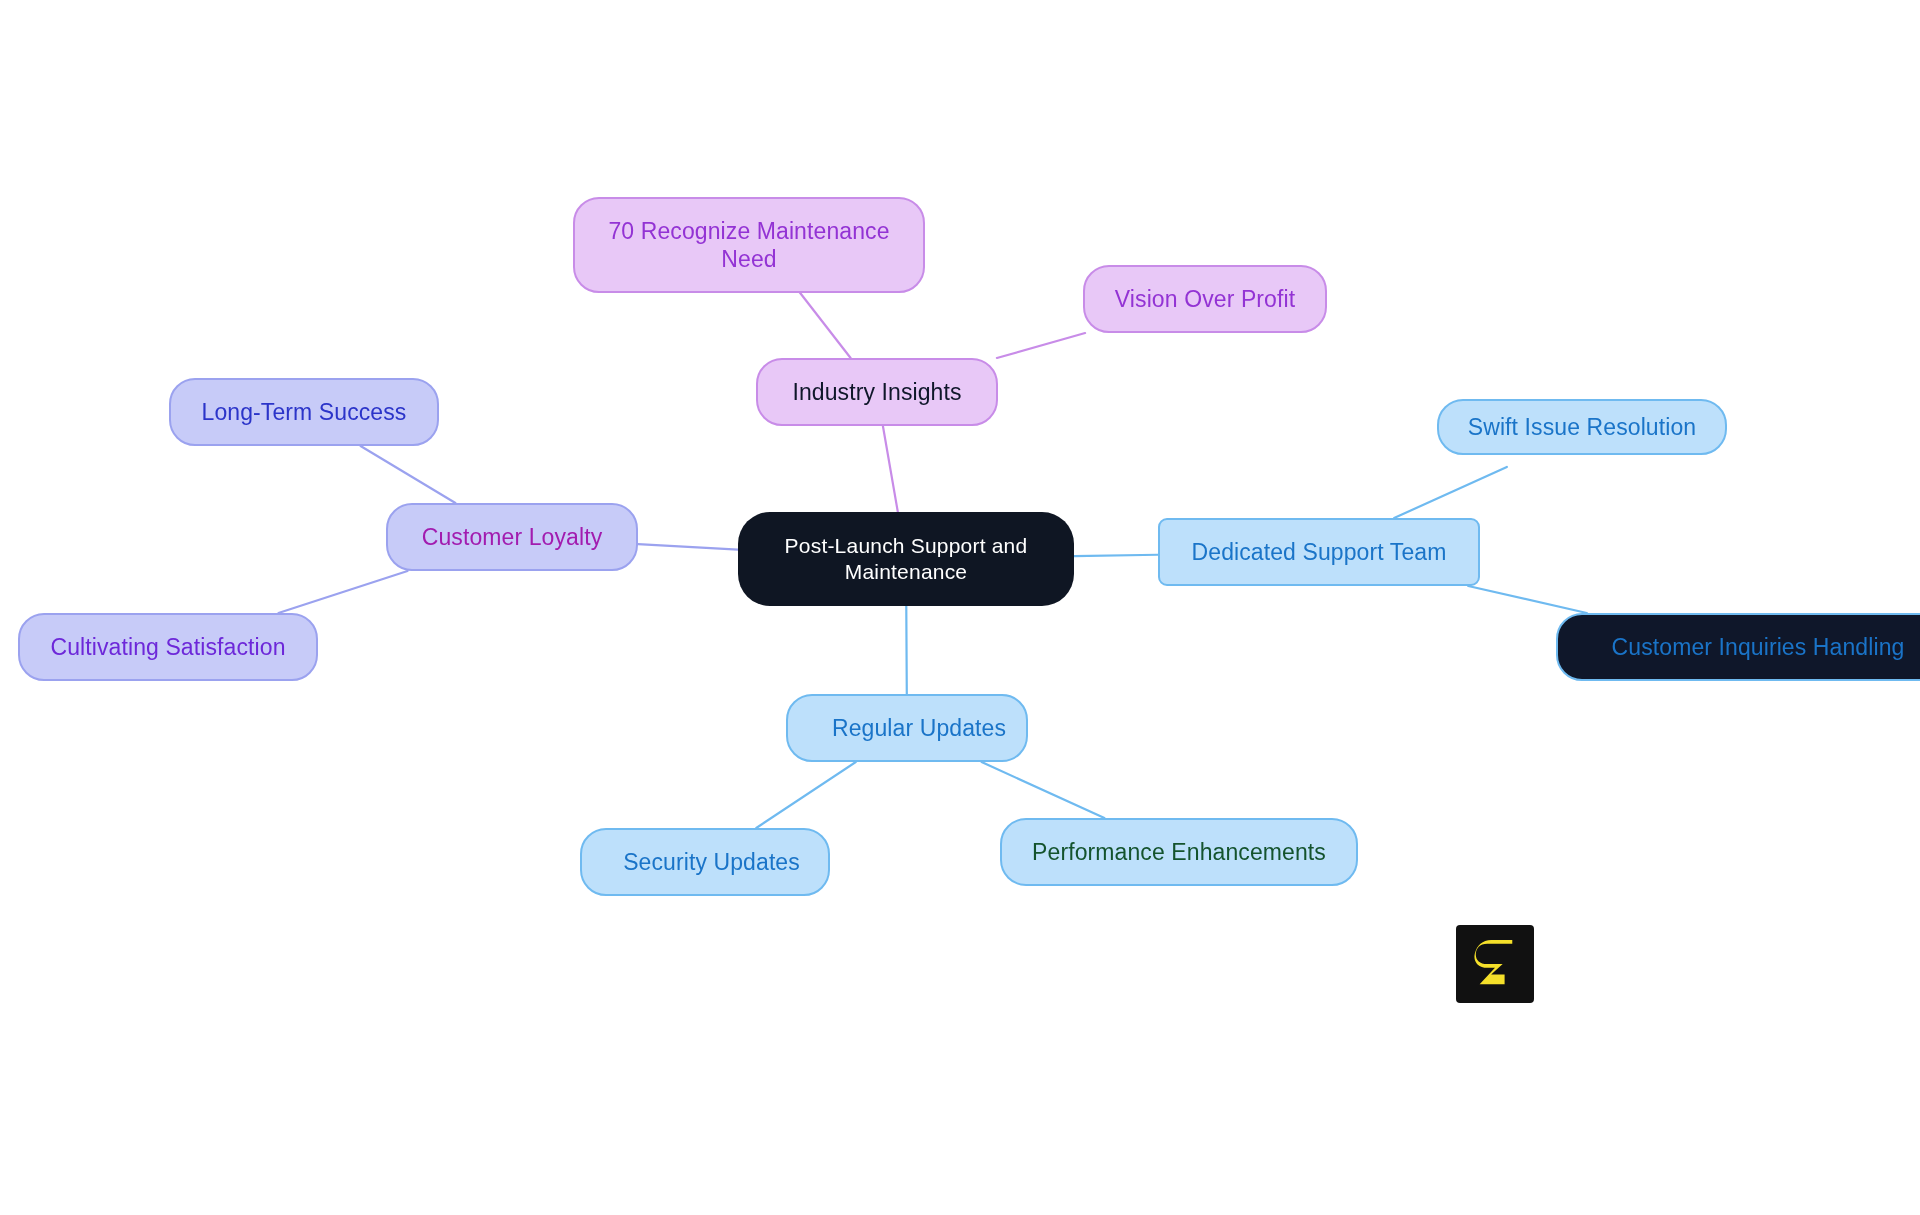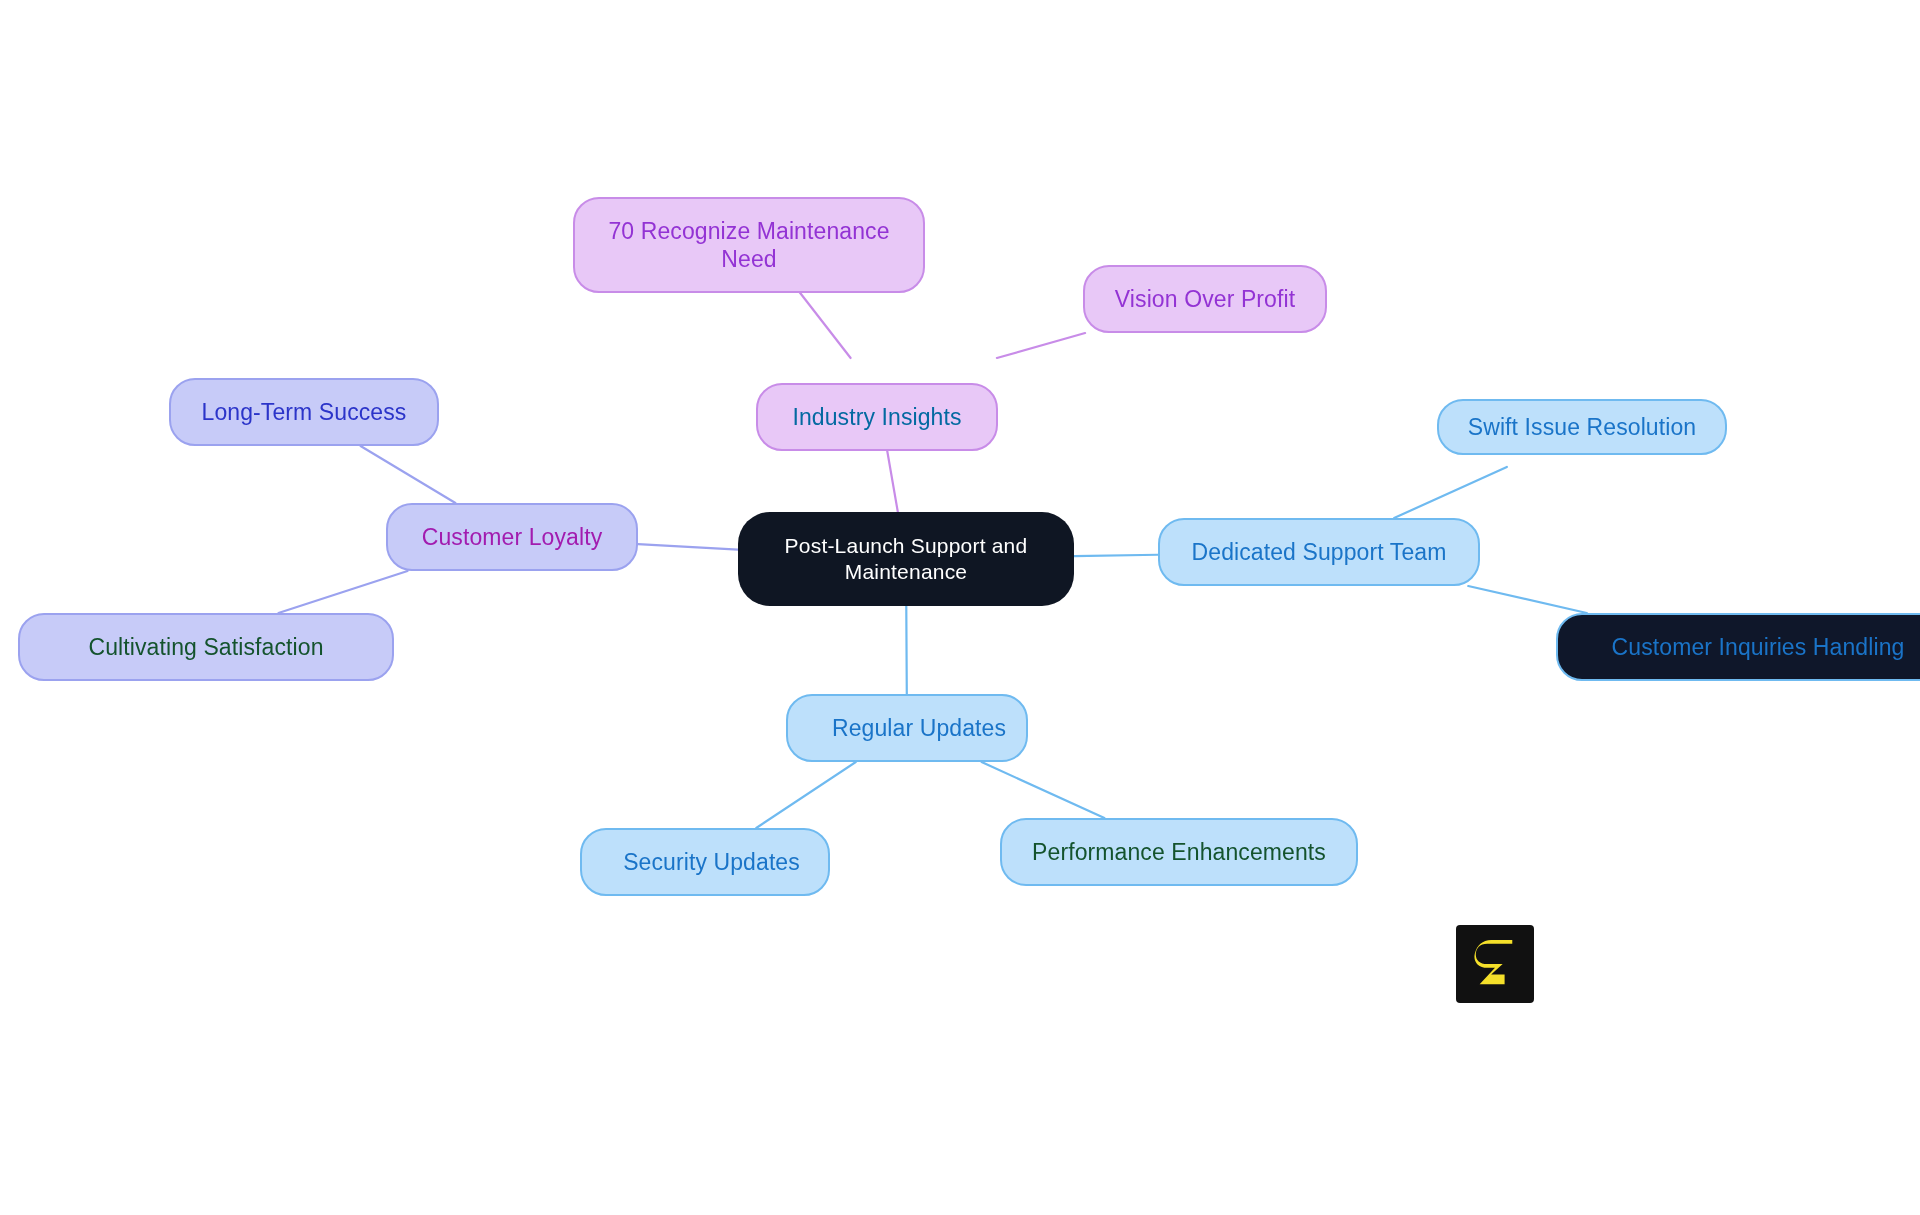--- a/index.html
+++ b/index.html
@@ -82,28 +82,28 @@
       <line x1="407.5272727272727" y1="571" x2="278.4727272727273" y2="613" stroke="#9ba2ef" stroke-width="2.2" stroke-linecap="round"></line>
       <line x1="1074" y1="556.1525423728814" x2="1158" y2="554.728813559322" stroke="#6fbaf0" stroke-width="2.2" stroke-linecap="round"></line>
       <line x1="1394.142857142857" y1="518" x2="1506.857142857143" y2="467" stroke="#6fbaf0" stroke-width="2.2" stroke-linecap="round"></line>
       <line x1="1468.242105263158" y1="586" x2="1586.757894736842" y2="613" stroke="#6fbaf0" stroke-width="2.2" stroke-linecap="round"></line>
       <line x1="906.2781065088758" y1="606" x2="906.7988165680473" y2="694" stroke="#6fbaf0" stroke-width="2.2" stroke-linecap="round"></line>
       <line x1="855.7462686567164" y1="762" x2="756.2537313432836" y2="828" stroke="#6fbaf0" stroke-width="2.2" stroke-linecap="round"></line>
       <line x1="981.5806451612904" y1="762" x2="1104.4193548387098" y2="818" stroke="#6fbaf0" stroke-width="2.2" stroke-linecap="round"></line>
     </svg>
 <div class="node node-root" style="left: 738px; top: 512px; width: 336px; height: 94px; background: rgb(15, 22, 35); border-color: transparent; color: rgb(255, 255, 255); border-width: 0px;"><span>Post-Launch Support and
 Maintenance</span></div>
-    <div class="node node-branch" style="left: 756px; top: 358px; width: 242px; height: 68px; background: rgb(232, 200, 247); border-color: rgb(200, 140, 232); color: #0369a1; margin-top: 25px;"><span>Industry Insights</span></div>
+    <div class="node node-branch" style="left: 756px; top: 358px; width: 242px; height: 68px; background: rgb(232, 200, 247); border-color: rgb(200, 140, 232); color: #0f172a;"><span>Industry Insights</span></div>
     <div class="node node-leaf" style="left: 573px; top: 197px; width: 352px; height: 96px; background: rgb(232, 200, 247); border-color: rgb(200, 140, 232); color: rgb(147, 51, 212);"><span>70 Recognize Maintenance
 Need</span></div>
     <div class="node node-leaf" style="left: 1083px; top: 265px; width: 244px; height: 68px; background: rgb(232, 200, 247); border-color: rgb(200, 140, 232); color: rgb(147, 51, 212);"><span>Vision Over Profit</span></div>
     <div class="node node-branch" style="left: 386px; top: 503px; width: 252px; height: 68px; background: rgb(199, 203, 248); border-color: rgb(155, 162, 239); color: #a21caf;"><span>Customer Loyalty</span></div>
     <div class="node node-leaf" style="left: 169px; top: 378px; width: 270px; height: 68px; background: rgb(199, 203, 248); border-color: rgb(155, 162, 239); color: rgb(43, 52, 201);"><span>Long-Term Success</span></div>
-    <div class="node node-leaf" style="left: 18px; top: 613px; width: 376px; height: 68px; background: rgb(199, 203, 248); border-color: rgb(155, 162, 239); color: #14532d;"><span>Cultivating Satisfaction</span></div>
-    <div class="node node-branch" style="left: 1158px; top: 518px; width: 322px; height: 68px; background: rgb(189, 224, 251); border-color: rgb(111, 186, 240); color: rgb(26, 116, 200);"><span>Dedicated Support Team</span></div>
+    <div class="node node-leaf" style="left: 18px; top: 613px; width: 300px; height: 68px; background: rgb(199, 203, 248); border-color: rgb(155, 162, 239); color: #6d28d9;"><span>Cultivating Satisfaction</span></div>
+    <div class="node node-branch" style="left: 1158px; top: 518px; width: 322px; height: 68px; background: rgb(189, 224, 251); border-color: rgb(111, 186, 240); color: rgb(26, 116, 200); border-radius: 9px;"><span>Dedicated Support Team</span></div>
     <div class="node node-leaf" style="left: 1437px; top: 399px; width: 290px; height: 56px; background: rgb(189, 224, 251); border-color: rgb(111, 186, 240); color: rgb(26, 116, 200);"><span>Swift Issue Resolution</span></div>
     <div class="node node-leaf" style="left: 1556px; top: 613px; width: 404px; height: 68px; background: #0f172a; border-color: rgb(111, 186, 240); color: rgb(26, 116, 200);"><span>Customer Inquiries Handling</span></div>
     <div class="node node-branch" style="left: 786px; top: 694px; width: 242px; height: 68px; background: rgb(189, 224, 251); border-color: rgb(111, 186, 240); color: rgb(26, 116, 200); padding-left: 38px;"><span>Regular Updates</span></div>
     <div class="node node-leaf" style="left: 580px; top: 828px; width: 250px; height: 68px; background: rgb(189, 224, 251); border-color: rgb(111, 186, 240); color: rgb(26, 116, 200); padding-left: 27px;"><span>Security Updates</span></div>
     <div class="node node-leaf" style="left: 1000px; top: 818px; width: 358px; height: 68px; background: rgb(189, 224, 251); border-color: rgb(111, 186, 240); color: #14532d;"><span>Performance Enhancements</span></div>
     <div id="watermark" style="left: 1456px; top: 925px; width: 78px; height: 78px; background: rgb(17, 17, 17);">
       <svg width="44" height="48" viewBox="0 0 44 50">
         <path d="M40 4 H14 C6 4 2 9 2 15 C2 21 6 25 14 25 H30 L18 36 H32 V46 H6 L22 29 H14 C4 29 -1 22 1 14 C3 6 9 0 18 0 H40 Z" fill="#f5e02a"></path>
         <path d="M40 3 H16 C8 3 4 8 4 14 C4 20 8 24 16 24 H34 V33 H14 L30 17" fill="none" stroke="#f5e02a" stroke-width="7" stroke-linejoin="round" stroke-linecap="square" opacity="0"></path>
       </svg>

